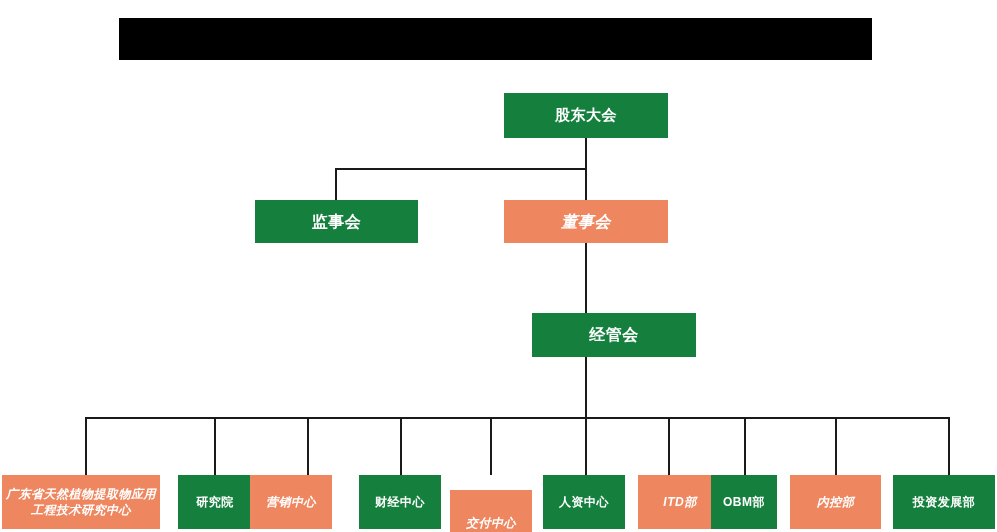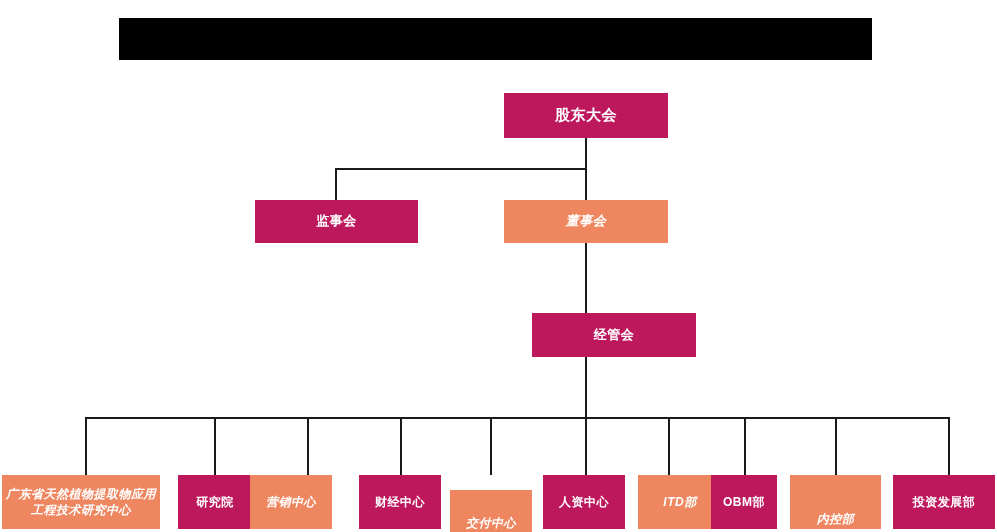--- a/index.html
+++ b/index.html
@@ -45,28 +45,28 @@
     align-items: center;
     justify-content: center;
     text-align: center;
     color: #ffffff;
     font-weight: bold;
     letter-spacing: 0.5px;
     line-height: 1.25;
     padding: 2px 3px;
     user-select: none;
   }
-  .node.dark  { background: #be185d; }
+  .node.dark  { background: #15803d; }
   .node.light { background: #ee8760; font-style: italic; }
 
   .node .node-label { display: block; }
 
   
   .tier-top   { font-size: 15px; }
-  .tier-mid   { font-size: 13px; }
+  .tier-mid   { font-size: 16px; }
   .tier-leaf  { font-size: 12px; }
   .tier-leaf-small { font-size: 12px; font-weight: bold; line-height: 1.35; }
 
   
   .line {
     position: absolute;
     background: #1a1a1a;
   }
   .line.v { width: 2px; }
   .line.h { height: 2px; }
@@ -144,21 +144,21 @@
   </div>
 
   <div class="node light tier-leaf" style="left:638px; top:475px; width:84px; height:54px;">
     <span class="node-label">ITD部</span>
   </div>
 
   <div class="node dark tier-leaf" style="left:711px; top:475px; width:66px; height:54px;">
     <span class="node-label">OBM部</span>
   </div>
 
-  <div class="node light tier-leaf" style="left:790px; top:475px; width:91px; height:54px;align-items:flex-end;">
+  <div class="node light tier-leaf" style="left:790px; top:475px; width:91px; height:54px;">
     <span class="node-label">内控部</span>
   </div>
 
   <div class="node dark tier-leaf" style="left:893px; top:475px; width:102px; height:54px;">
     <span class="node-label">投资发展部</span>
   </div>
 
 </div>
 
 </body></html>

